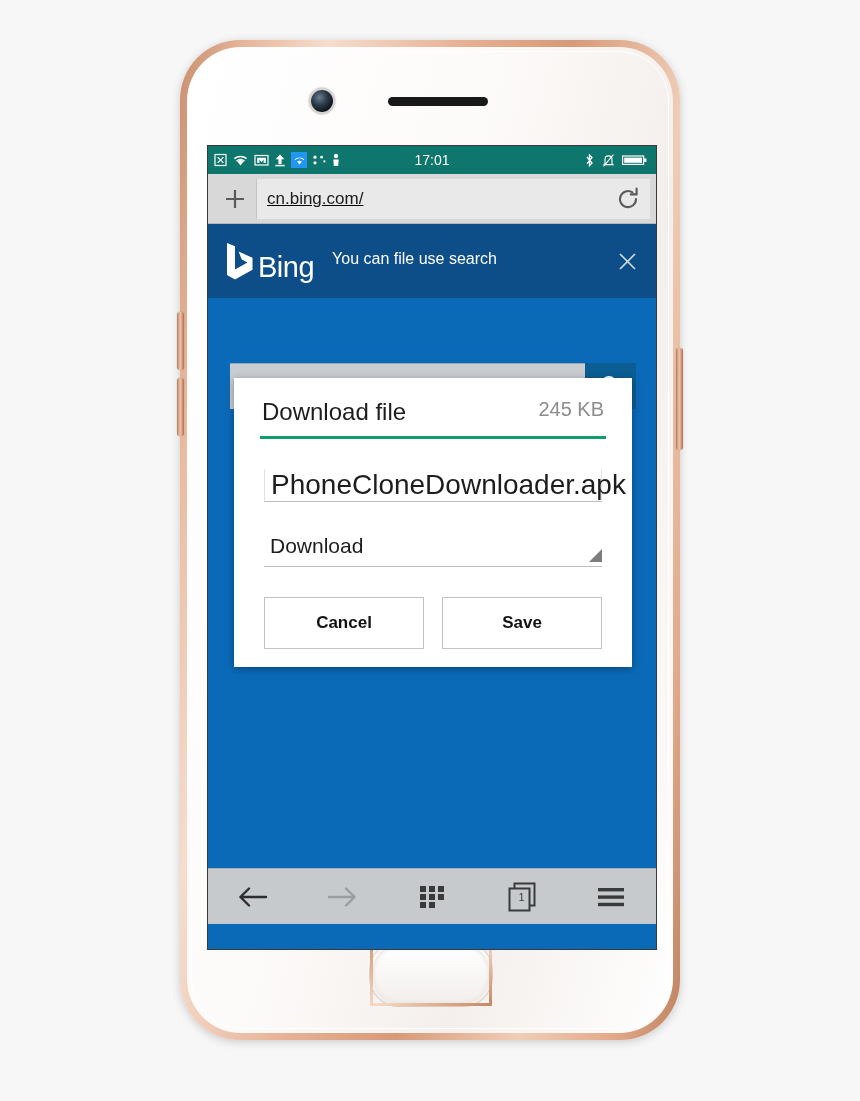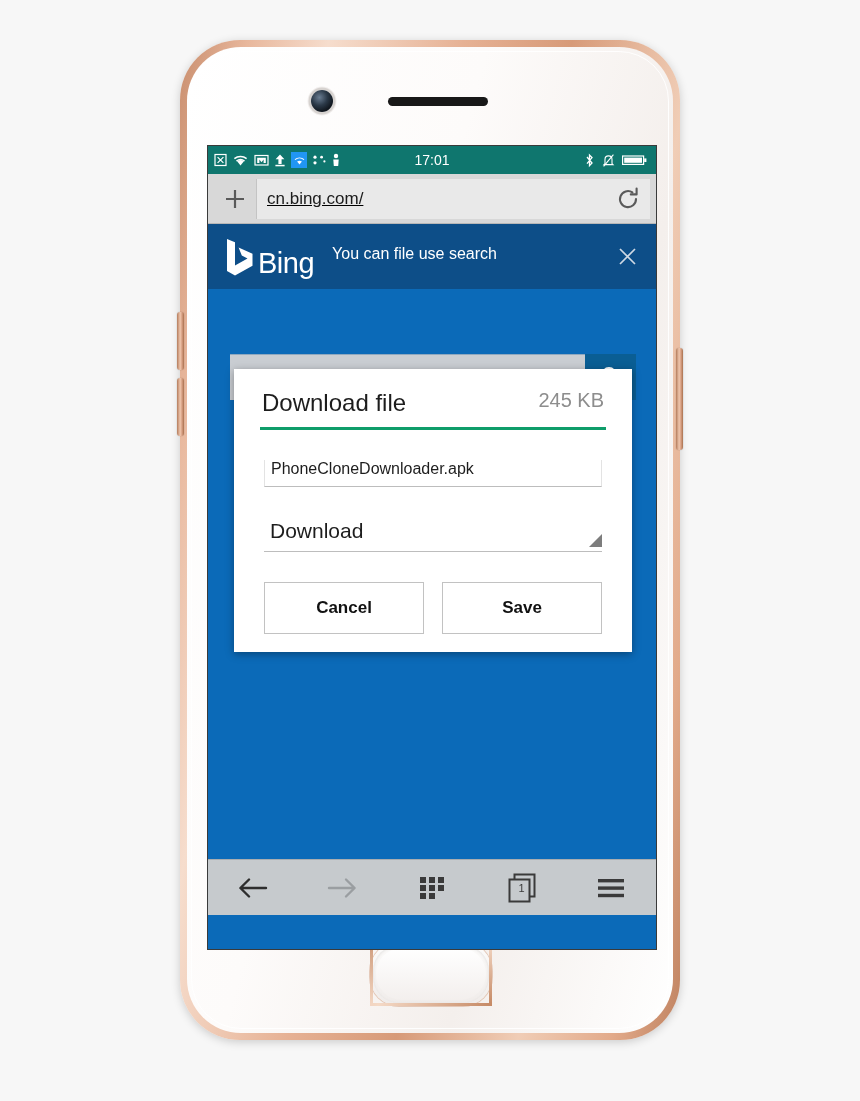--- a/index.html
+++ b/index.html
@@ -154,21 +154,21 @@
     color: #1b1b1b;
   }
   #reload-button {
     width: 44px; height: 40px; flex: 0 0 auto;
     display: flex; align-items: center; justify-content: center;
     background: #e9e9e9;
   }
 
   
   #bing-banner {
-    height: 65px;
+    height: 74px;
     background: #0d4e88;
     display: flex;
     align-items: center;
     padding: 0 14px 0 18px;
     box-sizing: border-box;
     position: relative;
   }
   #bing-logo { display: flex; align-items: flex-end; flex: 0 0 auto; }
   #bing-wordmark {
     color: #fff;
@@ -233,25 +233,25 @@
     align-items: flex-start;
     justify-content: space-between;
     padding: 20px 4px 10px 4px;
   }
   #dialog-title { font-size: 24px; color: #1d1d1d; }
   #dialog-filesize { font-size: 20px; color: #8d8d8d; }
   #dialog-accent-rule { height: 3px; background: #0f9d6a; margin: 0 2px; }
 
   #filename-field {
     margin: 30px 6px 0 6px;
-    padding-bottom: 8px;
+    padding-bottom: 0;
     border-bottom: 1px solid #bdbdbd;
     border-left: 1px solid #e3e3e3;
     border-right: 1px solid #e3e3e3;
-    font-size: 16px;
+    font-size: 28px;
     color: #1d1d1d;
     padding-left: 6px;
   }
   #destination-spinner {
     margin: 32px 6px 0 6px;
     padding-bottom: 8px;
     border-bottom: 1px solid #bdbdbd;
     font-size: 21px;
     color: #1d1d1d;
     padding-left: 6px;

